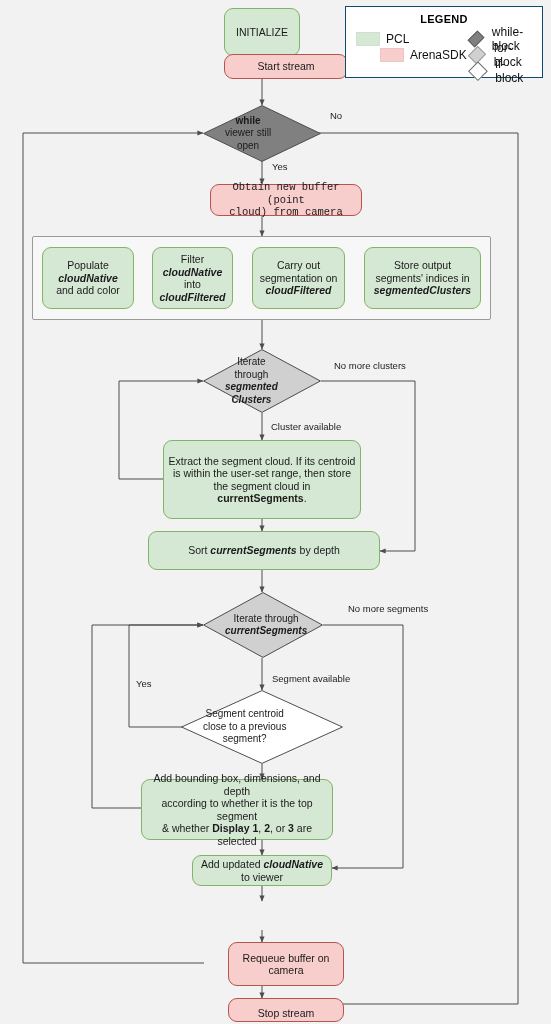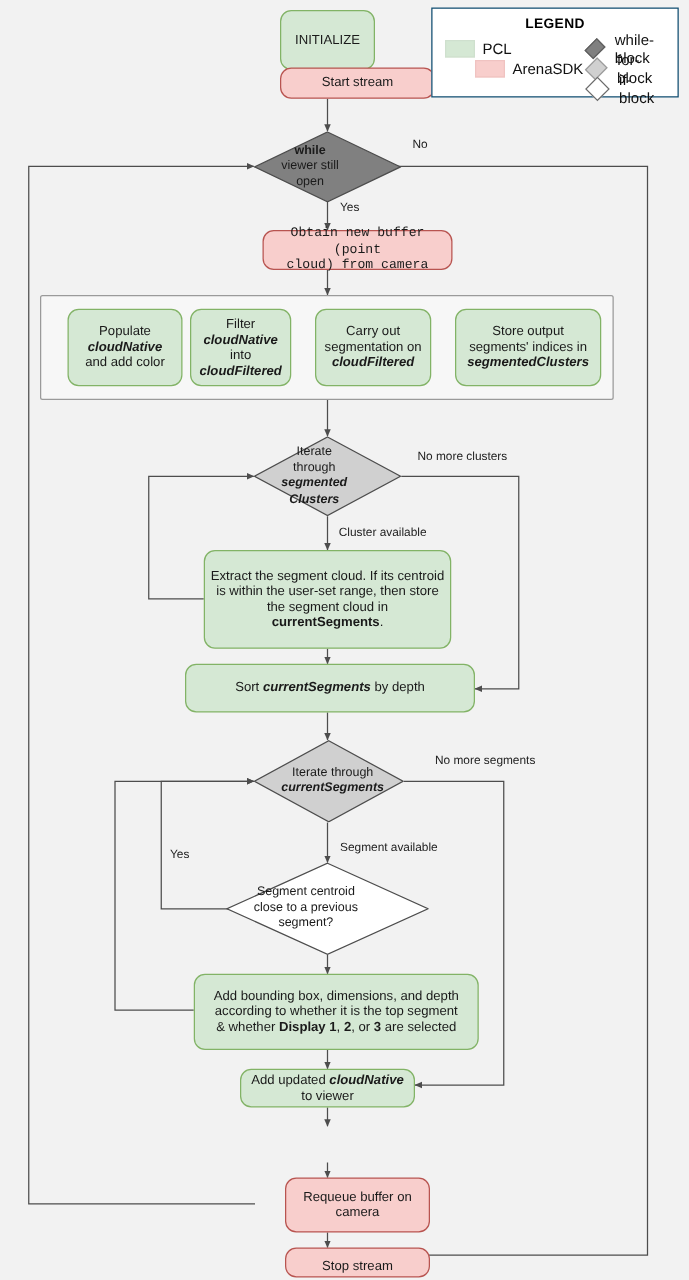--- a/index.html
+++ b/index.html
@@ -206,21 +206,21 @@
 
   <div class="node arena" style="left:186px;top:184px;width:152px;height:32px;font-family:Liberation Mono, monospace;">
     <span>
       <span>Obtain new buffer (point</span><br>
       <span>cloud) from camera</span>
     </span>
   </div>
 
   <div class="groupbox" style="left:32px;top:236px;width:459px;height:84px;"></div>
 
-  <div class="node pcl" style="left:42px;top:247px;width:92px;height:62px;margin-left:12px;">
+  <div class="node pcl" style="left:42px;top:247px;width:92px;height:62px;">
     <span>
       <span>Populate</span><br>
       <span class="bi">cloudNative</span><br>
       <span>and add color</span>
     </span>
   </div>
 
   <div class="node pcl" style="left:152px;top:247px;width:81px;height:62px;">
     <span>
       <span>Filter</span><br>
@@ -300,21 +300,21 @@
     </svg>
     <div class="dlabel">
       <div>
         <span>Segment centroid</span><br>
         <span>close to a previous</span><br>
         <span>segment?</span>
       </div>
     </div>
   </div>
 
-  <div class="node pcl" style="left:155px;top:779px;width:228px;height:61px;">
+  <div class="node pcl" style="left:141px;top:779px;width:192px;height:61px;">
     <span>
       <span>Add bounding box, dimensions, and depth</span><br>
       <span>according to whether it is the top segment</span><br>
       <span>&amp; whether </span><span class="bb">Display 1</span><span>, </span><span class="bb">2</span><span>, or </span><span class="bb">3</span><span> are selected</span>
     </span>
   </div>
 
   <div class="node pcl" style="left:192px;top:855px;width:140px;height:31px;">
     <span>
       <span>Add updated </span><span class="bi">cloudNative</span><br>

